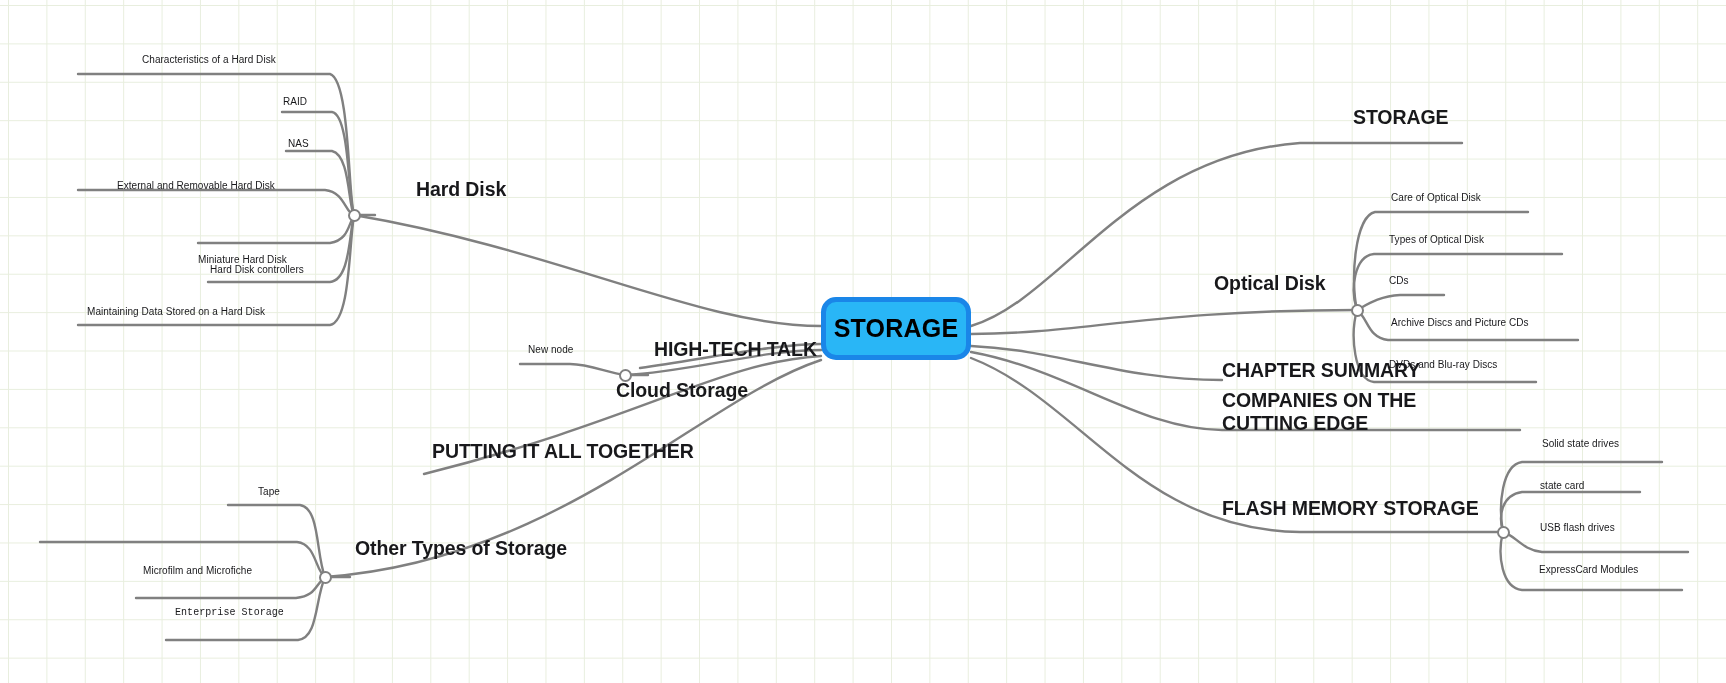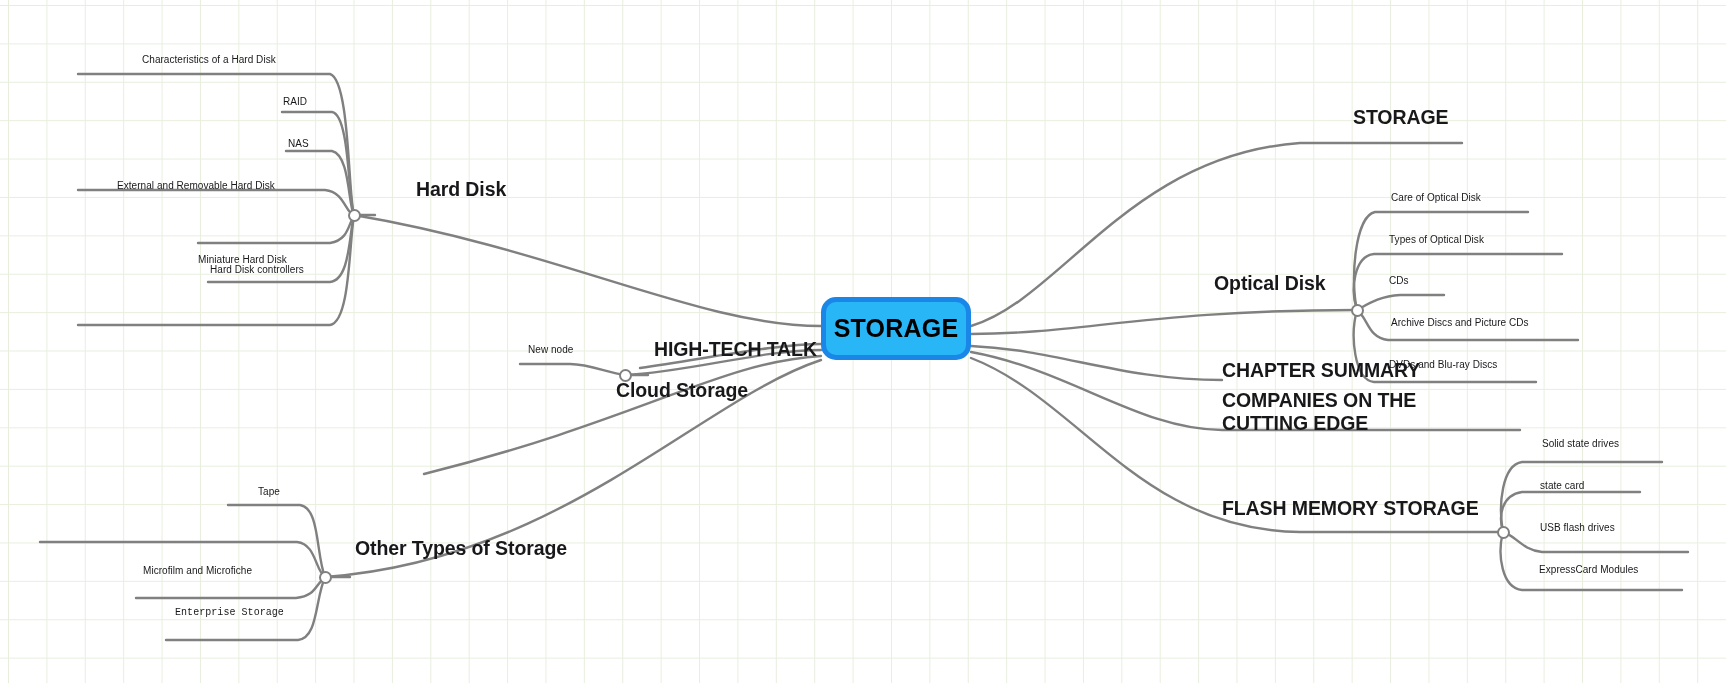--- a/index.html
+++ b/index.html
@@ -155,27 +155,29 @@
   <div class="lbl leaf" style="left:288px; top:138px;">NAS</div>
 
   <div class="lbl leaf" style="left:117px; top:180px;">External and Removable Hard Disk</div>
 
   <div class="lbl main" style="left:381px; top:178px;margin-left:35px;">Hard Disk</div>
 
   <div class="lbl leaf" style="left:198px; top:222px;margin-top:32px;">Miniature Hard Disk</div>
 
   <div class="lbl leaf" style="left:210px; top:264px;">Hard Disk controllers</div>
 
+  <div class="lbl leaf" style="left:87px; top:306px;">Maintaining Data Stored on a Hard Disk</div>
 
   <div class="lbl leaf" style="left:528px; top:344px;">New node</div>
 
   <div class="lbl main" style="left:654px; top:338px;">HIGH-TECH TALK</div>
 
   <div class="lbl main" style="left:616px; top:379px;">Cloud Storage</div>
 
+  <div class="lbl main" style="left:432px; top:440px;">PUTTING IT ALL TOGETHER</div>
 
   <div class="lbl leaf" style="left:258px; top:486px;">Tape</div>
 
 
   <div class="lbl main" style="left:355px; top:537px;">Other Types of Storage</div>
 
   <div class="lbl leaf" style="left:143px; top:565px;">Microfilm and Microfiche</div>
 
   <div class="lbl leaf" style="left:175px; top:607px;font-family:Liberation Mono, monospace;">Enterprise Storage</div>
 

